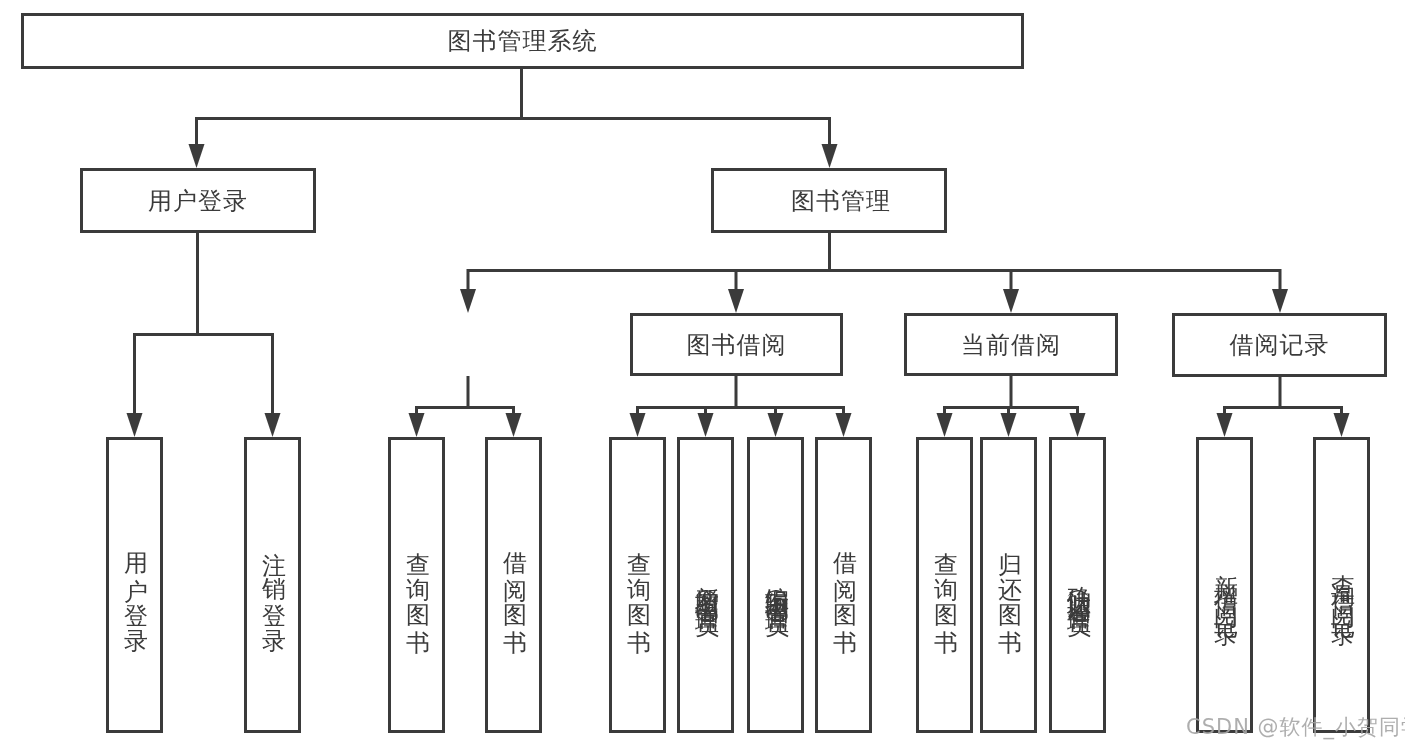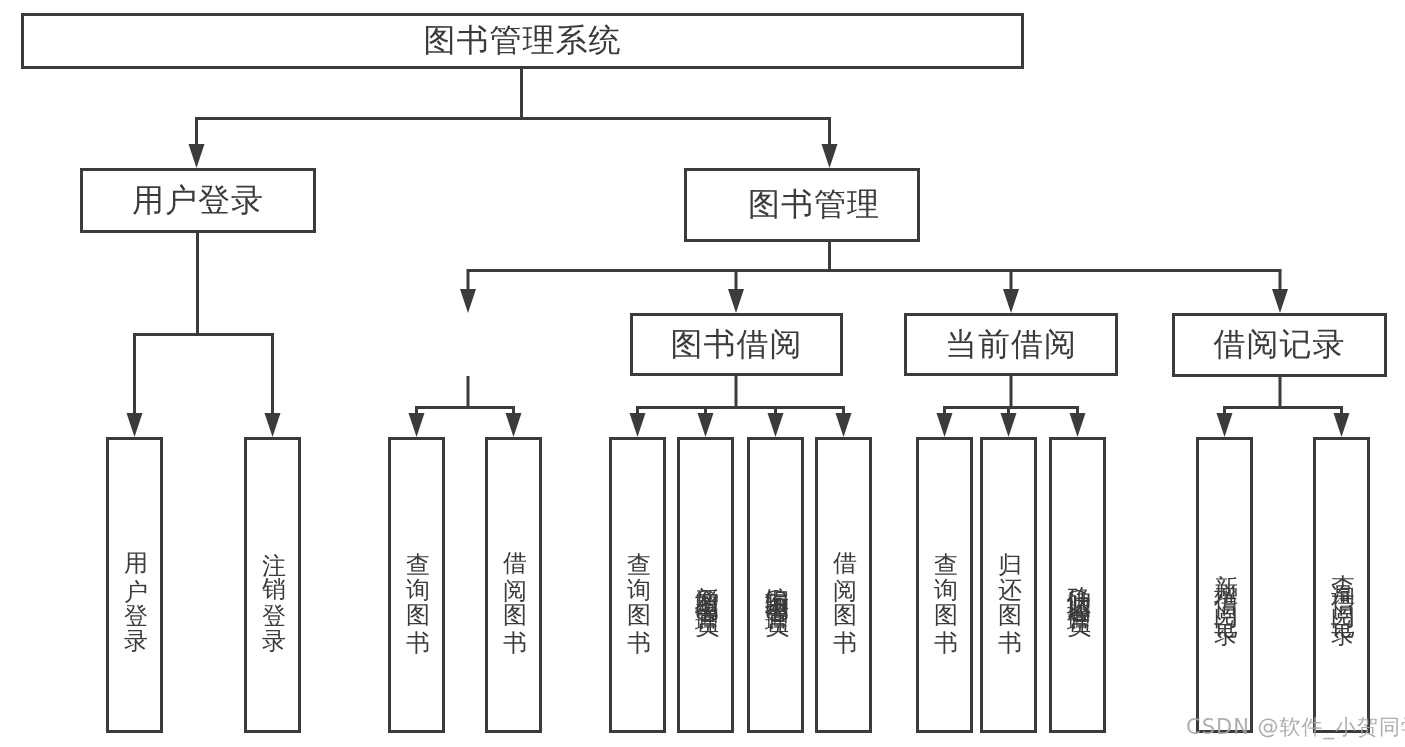--- a/index.html
+++ b/index.html
@@ -4,21 +4,21 @@
 <style>
   html,body{margin:0;padding:0;background:#ffffff;}
   #canvas{
     position:relative;width:1405px;height:747px;background:#ffffff;
     font-family:"DejaVu Sans","Liberation Sans",sans-serif;
     color:#3b3b3b;overflow:hidden;
   }
   .hbox{
     position:absolute;box-sizing:border-box;border:3px solid #3b3b3b;background:#ffffff;
     display:flex;align-items:center;justify-content:center;
-    font-size:32px;letter-spacing:1px;z-index:2;
+    font-size:24px;letter-spacing:1px;z-index:2;
   }
   .vbox{
     position:absolute;box-sizing:border-box;border:3px solid #3b3b3b;background:#ffffff;
     top:437px;width:57px;height:296px;
     writing-mode:vertical-rl;text-orientation:mixed;
     text-align:center;line-height:49px;font-size:24px;z-index:2;
   }
   .ls-lg{letter-spacing:26px;}
   .ls-md{letter-spacing:10px;}
   .ls-sm{letter-spacing:4px;}
@@ -62,21 +62,21 @@
       <polygon points="1000.5,413 1016.5,413 1008.5,437"></polygon>
       <polygon points="1069.5,413 1085.5,413 1077.5,437"></polygon>
       <polygon points="1216.5,413 1232.5,413 1224.5,437"></polygon>
       <polygon points="1333.5,413 1349.5,413 1341.5,437"></polygon>
     </g>
   </svg>
 
   <div class="hbox" style="left:21px;top:13px;width:1003px;height:56px;">图书管理系统</div>
 
   <div class="hbox" style="left:80px;top:168px;width:236px;height:65px;">用户登录</div>
-  <div class="hbox" style="left:684px;top:168px;width:236px;height:74px;padding-left:24px;">图书管理</div>
+  <div class="hbox" style="left:711px;top:168px;width:236px;height:65px;padding-left:24px;">图书管理</div>
 
   <div class="hbox" style="left:630px;top:313px;width:213px;height:63px;">图书借阅</div>
   <div class="hbox" style="left:904px;top:313px;width:214px;height:63px;">当前借阅</div>
   <div class="hbox" style="left:1172px;top:313px;width:215px;height:64px;">借阅记录</div>
 
   <div class="vbox ls-lg" style="left:106px;">用户登录</div>
   <div class="vbox ls-lg" style="left:244px;">注销登录</div>
 
   <div class="vbox ls-lg" style="left:388px;">查询图书</div>
   <div class="vbox ls-lg" style="left:485px;">借阅图书</div>

